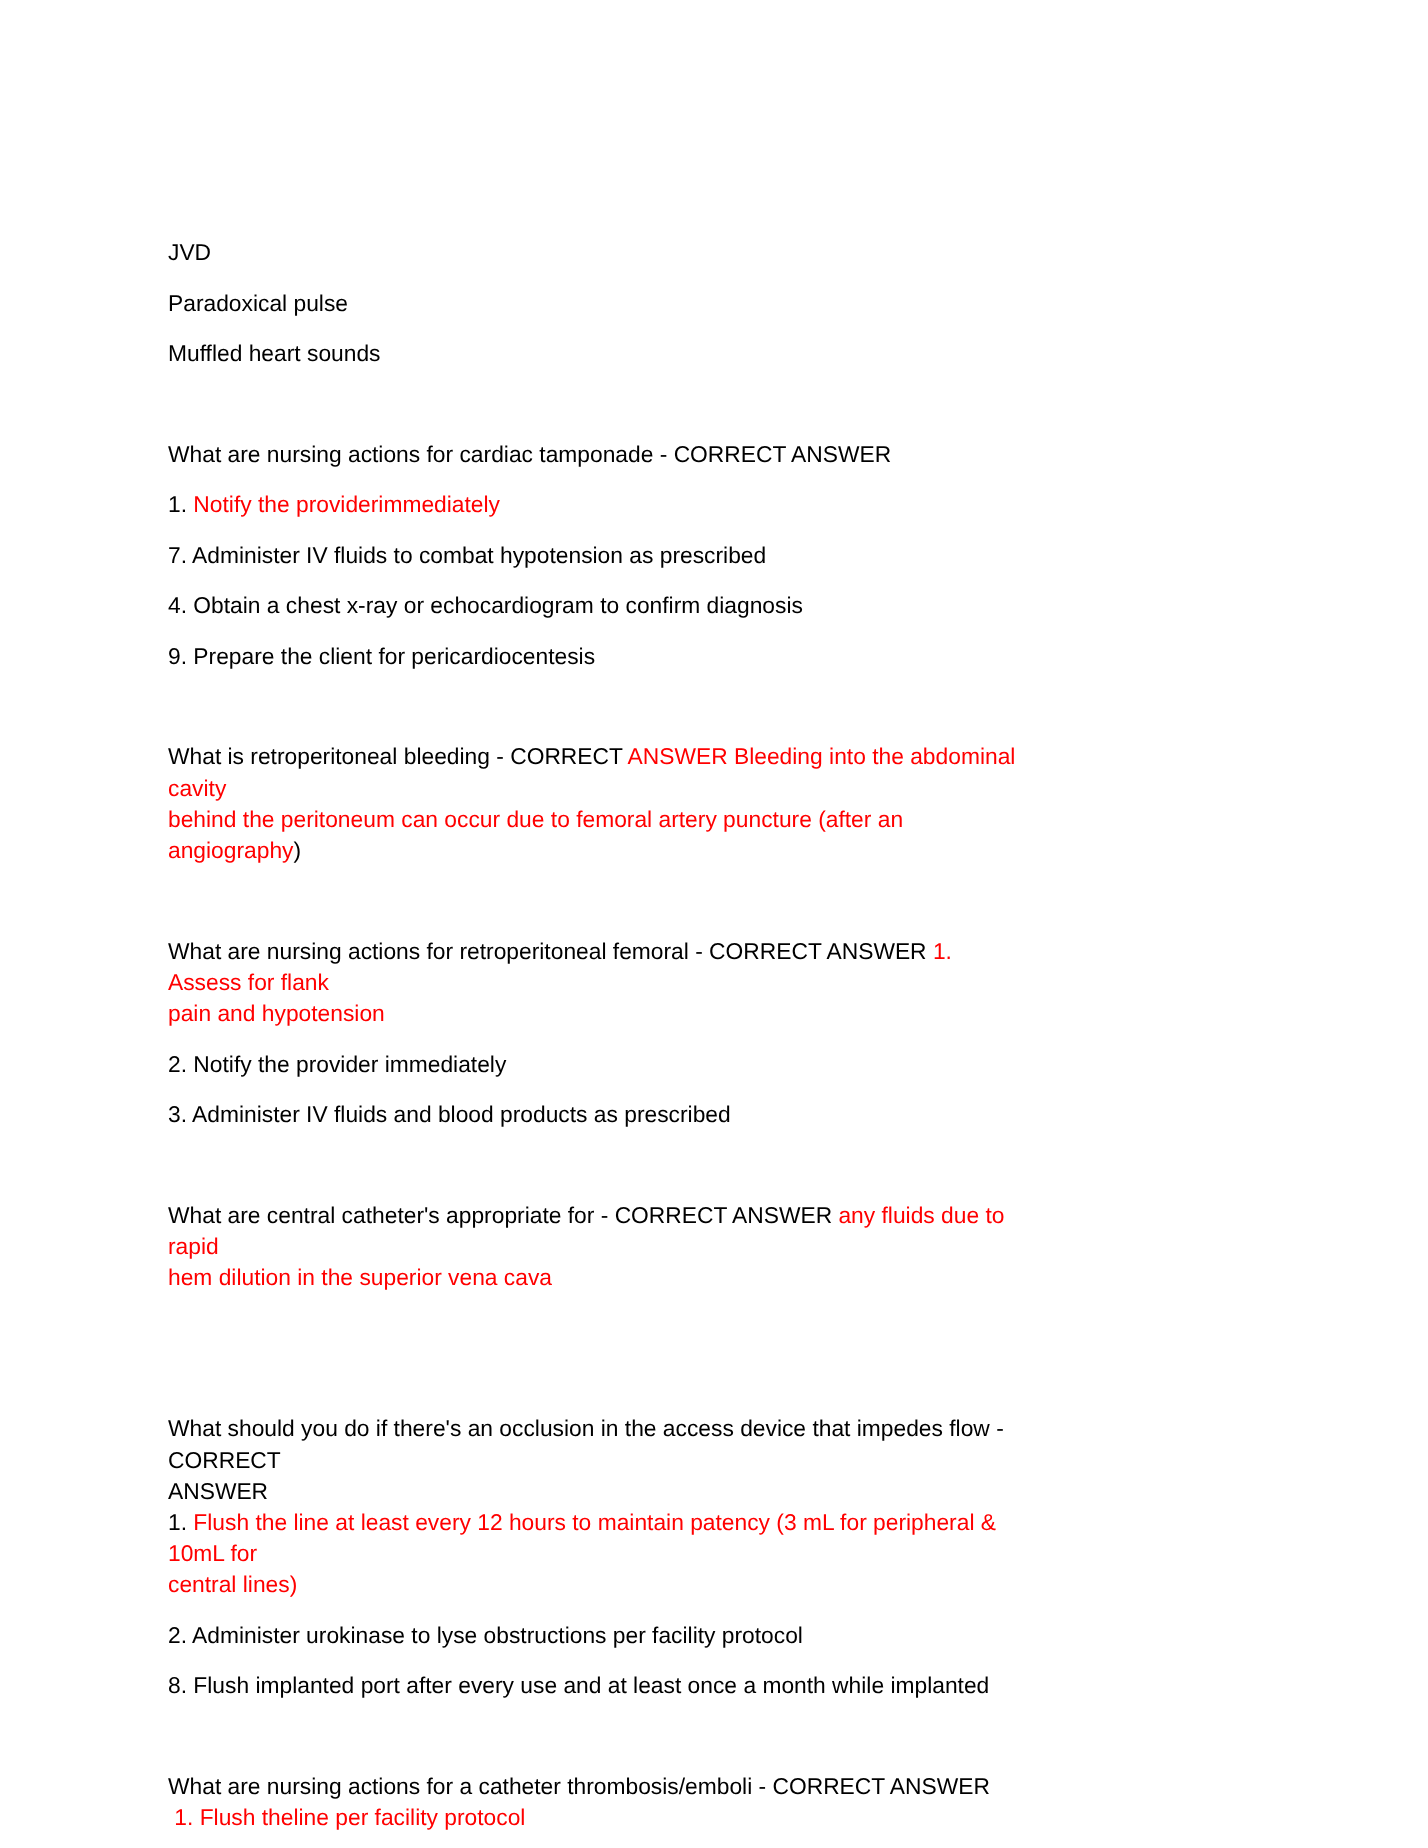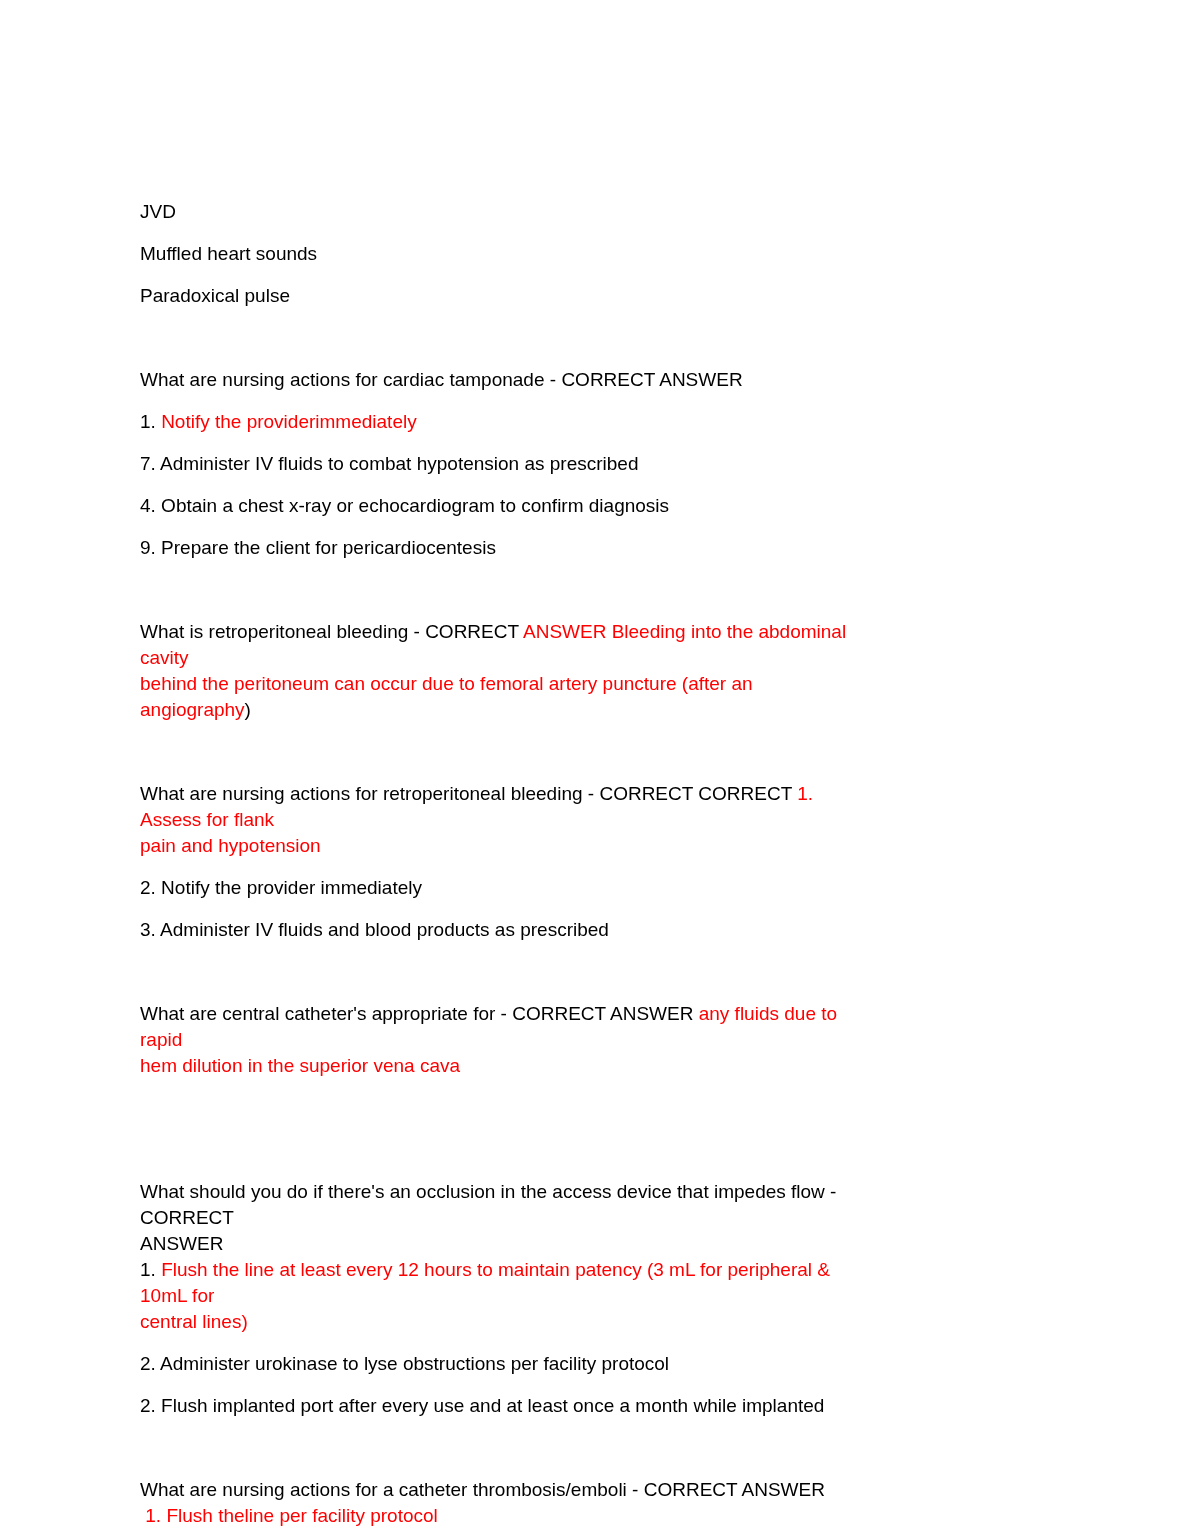--- a/index.html
+++ b/index.html
@@ -27,45 +27,45 @@
   }
   .seg-black { color: var(--text-black, #000000); }
   .seg-red   { color: var(--accent-red, #ff0000); }
 </style>
 </head>
 <body>
 
 <div class="page" style="background: rgb(255, 255, 255);">
   <div>
       <p><span class="seg-black">JVD</span></p>
+      <p><span class="seg-black">Paradoxical pulse</span></p>
       <p><span class="seg-black">Muffled heart sounds</span></p>
-      <p><span class="seg-black">Paradoxical pulse</span></p>
       <p>&nbsp;</p>
       <p><span class="seg-black">What are nursing actions for cardiac tamponade - CORRECT ANSWER</span></p>
       <p><span class="seg-black">1. </span><span class="seg-red">Notify the providerimmediately</span></p>
       <p><span class="seg-black">7. Administer IV fluids to combat hypotension as prescribed</span></p>
       <p><span class="seg-black">4. Obtain a chest x-ray or echocardiogram to confirm diagnosis</span></p>
       <p><span class="seg-black">9. Prepare the client for pericardiocentesis</span></p>
       <p>&nbsp;</p>
       <p><span class="seg-black">What is retroperitoneal bleeding - CORRECT </span><span class="seg-red">ANSWER Bleeding into the abdominal cavity
 behind the peritoneum can occur due to femoral artery puncture (after an angiography</span><span class="seg-black">)</span></p>
       <p>&nbsp;</p>
-      <p><span class="seg-black">What are nursing actions for retroperitoneal bleeding - CORRECT CORRECT </span><span class="seg-red">1. Assess for flank
+      <p><span class="seg-black">What are nursing actions for retroperitoneal femoral - CORRECT ANSWER </span><span class="seg-red">1. Assess for flank
 pain and hypotension</span></p>
       <p><span class="seg-black">2. Notify the provider immediately</span></p>
       <p><span class="seg-black">3. Administer IV fluids and blood products as prescribed</span></p>
       <p>&nbsp;</p>
       <p><span class="seg-black">What are central catheter's appropriate for - CORRECT ANSWER </span><span class="seg-red">any fluids due to rapid
 hem dilution in the superior vena cava</span></p>
       <p>&nbsp;</p>
       <p>&nbsp;</p>
       <p><span class="seg-black">What should you do if there's an occlusion in the access device that impedes flow - CORRECT
 ANSWER
 1. </span><span class="seg-red">Flush the line at least every 12 hours to maintain patency (3 mL for peripheral &amp; 10mL for
 central lines)</span></p>
       <p><span class="seg-black">2. Administer urokinase to lyse obstructions per facility protocol</span></p>
-      <p><span class="seg-black">2. Flush implanted port after every use and at least once a month while implanted</span></p>
+      <p><span class="seg-black">8. Flush implanted port after every use and at least once a month while implanted</span></p>
       <p>&nbsp;</p>
       <p><span class="seg-black">What are nursing actions for a catheter thrombosis/emboli - CORRECT ANSWER
 </span><span class="seg-red"> 1. Flush theline per facility protocol</span></p>
       <p><span class="seg-black">2. Do not force fluid if resistance is encountered</span></p>
     </div>
 </div>
 
 </body></html>

